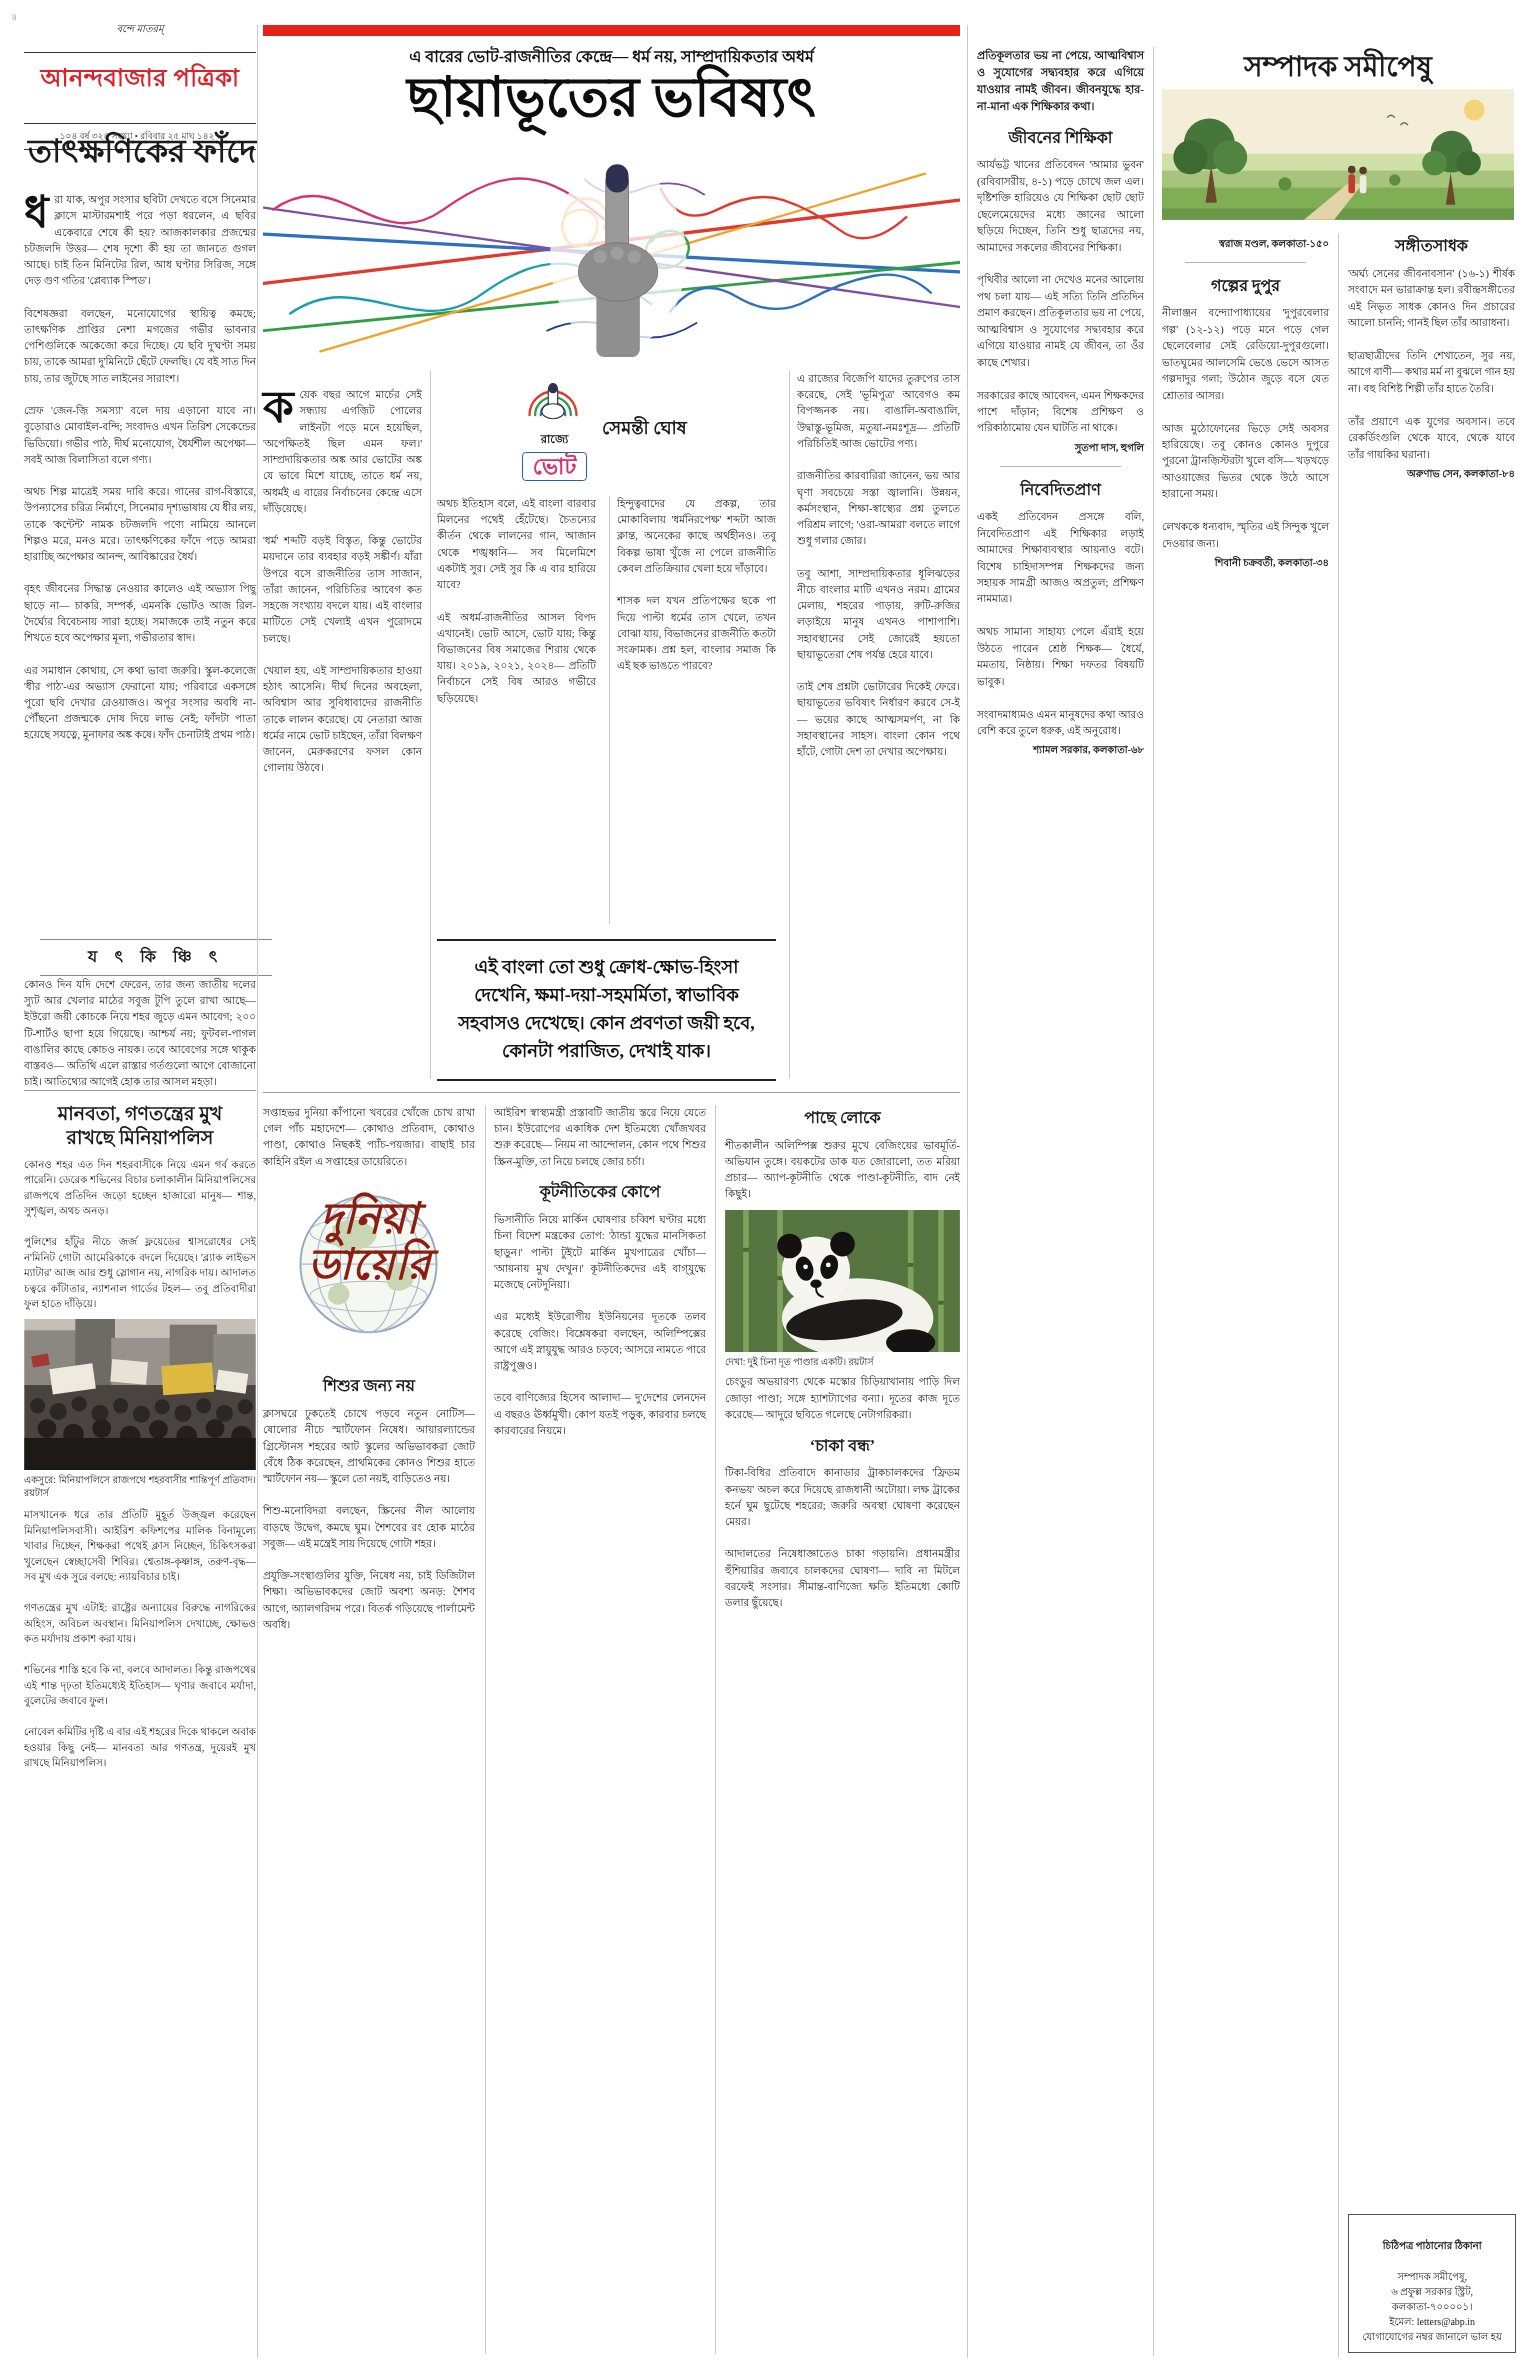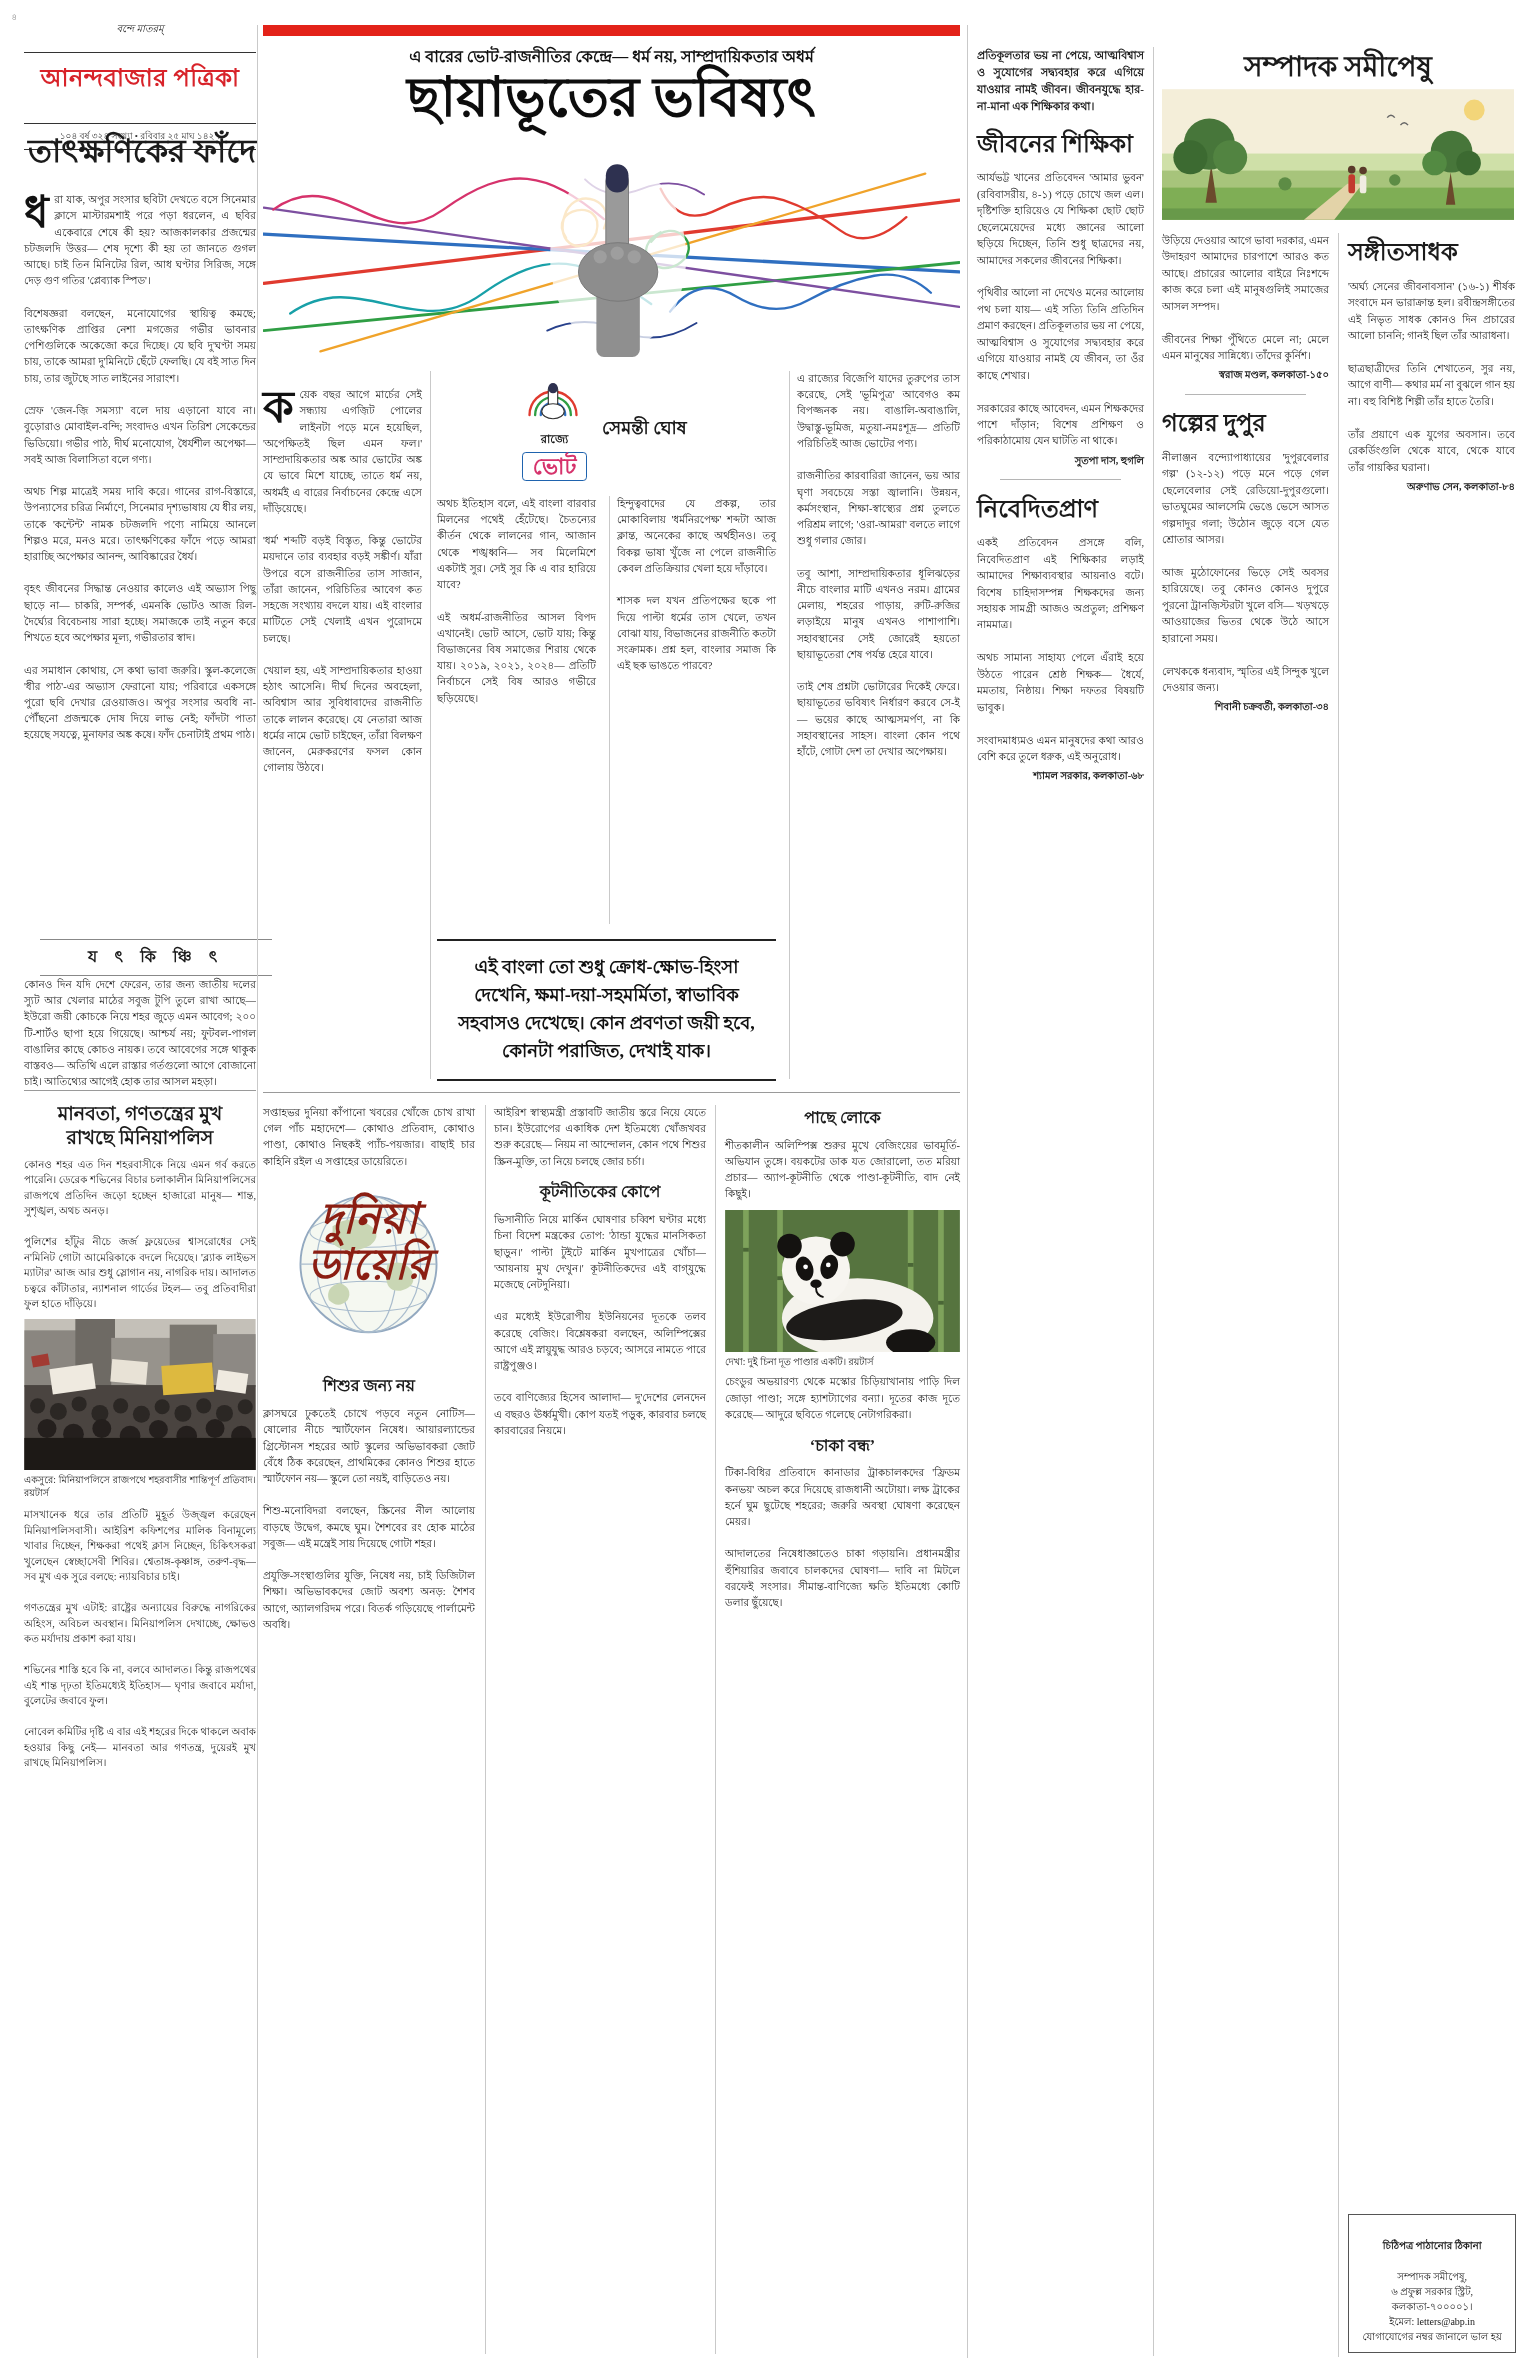--- a/index.html
+++ b/index.html
@@ -38,21 +38,21 @@
 
   
   .diary-sub{font-size:16px;font-weight:bold;text-align:center;margin:9.5px 0 5.7px 0;}
   .diary-title-block{position:relative;height:194px;}
   .diary-title{position:absolute;left:0;top:26.5px;width:100%;text-align:center;
                font-size:43px;line-height:1.05;font-weight:bold;font-style:italic;color:#8b1e12;}
   .caption{font-size:9.5px;line-height:1.35;color:#222;margin-top:3.8px;text-align:justify;}
 
   
   .letters-title{font-size:28px;font-weight:bold;text-align:center;}
-  .letter-head{font-size:24px;font-weight:bold;text-align:left;margin:9.5px 0 5.7px 0;}
+  .letter-head{font-size:16px;font-weight:bold;text-align:center;margin:9.5px 0 5.7px 0;}
   .letters-body{font-size:10.4px;line-height:1.58;text-align:justify;white-space:pre-line;color:#222;}
   .letters-intro{font-size:11px;line-height:1.55;font-weight:bold;text-align:justify;white-space:pre-line;}
   .sig{font-size:10px;font-weight:bold;text-align:right;margin:2.8px 0 3.8px 0;}
   .lrule{border:none;border-top:0.9px solid #b5b5b5;margin:9.5px 23px;}
   .letters-footer{border:0.9px solid #555;padding:7.6px 5.7px;font-size:10px;line-height:1.5;
                   text-align:center;white-space:pre-line;}
   .letters-footer .ft{font-weight:bold;display:block;margin-bottom:1.9px;}
 
   
   .minn-title{font-size:19px;font-weight:bold;text-align:center;line-height:1.25;white-space:pre-line;}
@@ -349,23 +349,20 @@
     <div class="letter-head">নিবেদিতপ্রাণ</div>
     <div class="letters-body">একই প্রতিবেদন প্রসঙ্গে বলি, নিবেদিতপ্রাণ এই শিক্ষিকার লড়াই আমাদের শিক্ষাব্যবস্থার আয়নাও বটে। বিশেষ চাহিদাসম্পন্ন শিক্ষকদের জন্য সহায়ক সামগ্রী আজও অপ্রতুল; প্রশিক্ষণ নামমাত্র।
 
 অথচ সামান্য সাহায্য পেলে এঁরাই হয়ে উঠতে পারেন শ্রেষ্ঠ শিক্ষক— ধৈর্যে, মমতায়, নিষ্ঠায়। শিক্ষা দফতর বিষয়টি ভাবুক।
 
 সংবাদমাধ্যমও এমন মানুষদের কথা আরও বেশি করে তুলে ধরুক, এই অনুরোধ।</div>
     <div class="sig">শ্যামল সরকার, কলকাতা-৬৮</div>
   </div>
 
   <div class="abs" style="left:1162px;top:233px;width:167px;">
-    <div class="letters-body">উড়িয়ে দেওয়ার আগে ভাবা দরকার, এমন উদাহরণ আমাদের চারপাশে আরও কত আছে। প্রচারের আলোর বাইরে নিঃশব্দে কাজ করে চলা এই মানুষগুলিই সমাজের আসল সম্পদ।
-
-জীবনের শিক্ষা পুঁথিতে মেলে না; মেলে এমন মানুষের সান্নিধ্যে। তাঁদের কুর্নিশ।</div>
     <div class="sig">স্বরাজ মণ্ডল, কলকাতা-১৫০</div>
     <hr class="lrule">
     <div class="letter-head">গল্পের দুপুর</div>
     <div class="letters-body">নীলাঞ্জন বন্দ্যোপাধ্যায়ের 'দুপুরবেলার গল্প' (১২-১২) পড়ে মনে পড়ে গেল ছেলেবেলার সেই রেডিয়ো-দুপুরগুলো। ভাতঘুমের আলসেমি ভেঙে ভেসে আসত গল্পদাদুর গলা; উঠোন জুড়ে বসে যেত শ্রোতার আসর।
 
 আজ মুঠোফোনের ভিড়ে সেই অবসর হারিয়েছে। তবু কোনও কোনও দুপুরে পুরনো ট্রানজ়িস্টরটা খুলে বসি— খড়খড়ে আওয়াজের ভিতর থেকে উঠে আসে হারানো সময়।
 
 লেখককে ধন্যবাদ, স্মৃতির এই সিন্দুক খুলে দেওয়ার জন্য।</div>
     <div class="sig">শিবানী চক্রবর্তী, কলকাতা-৩৪</div>
   </div>

